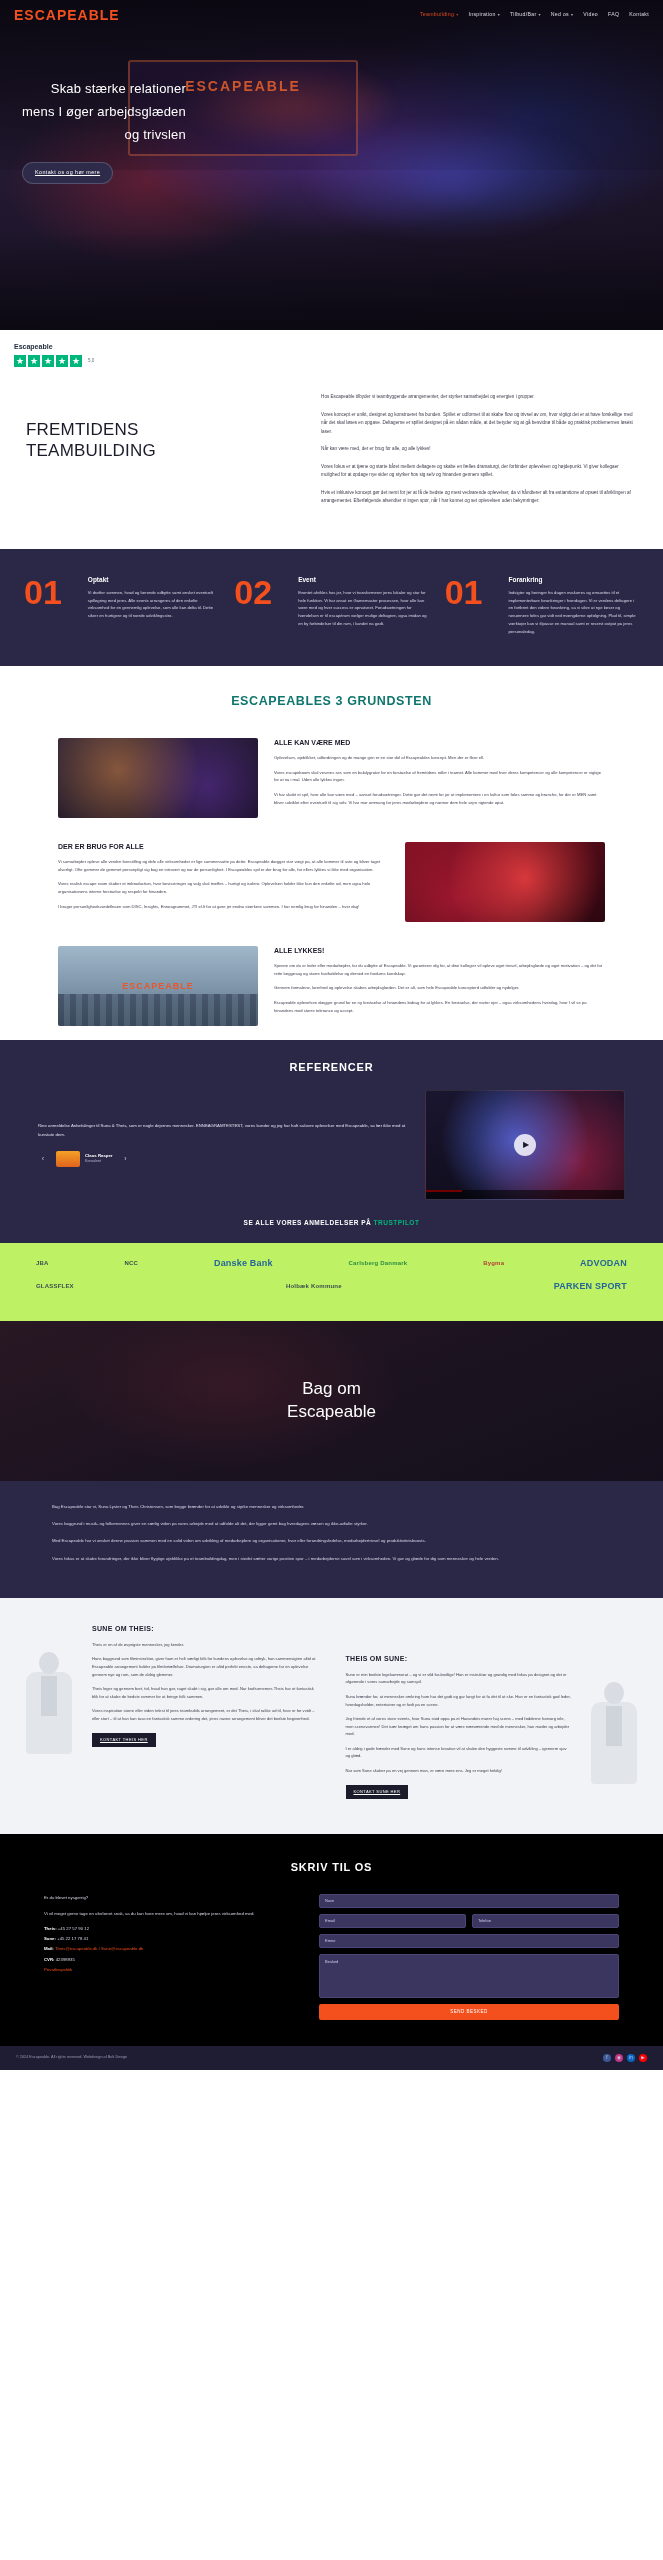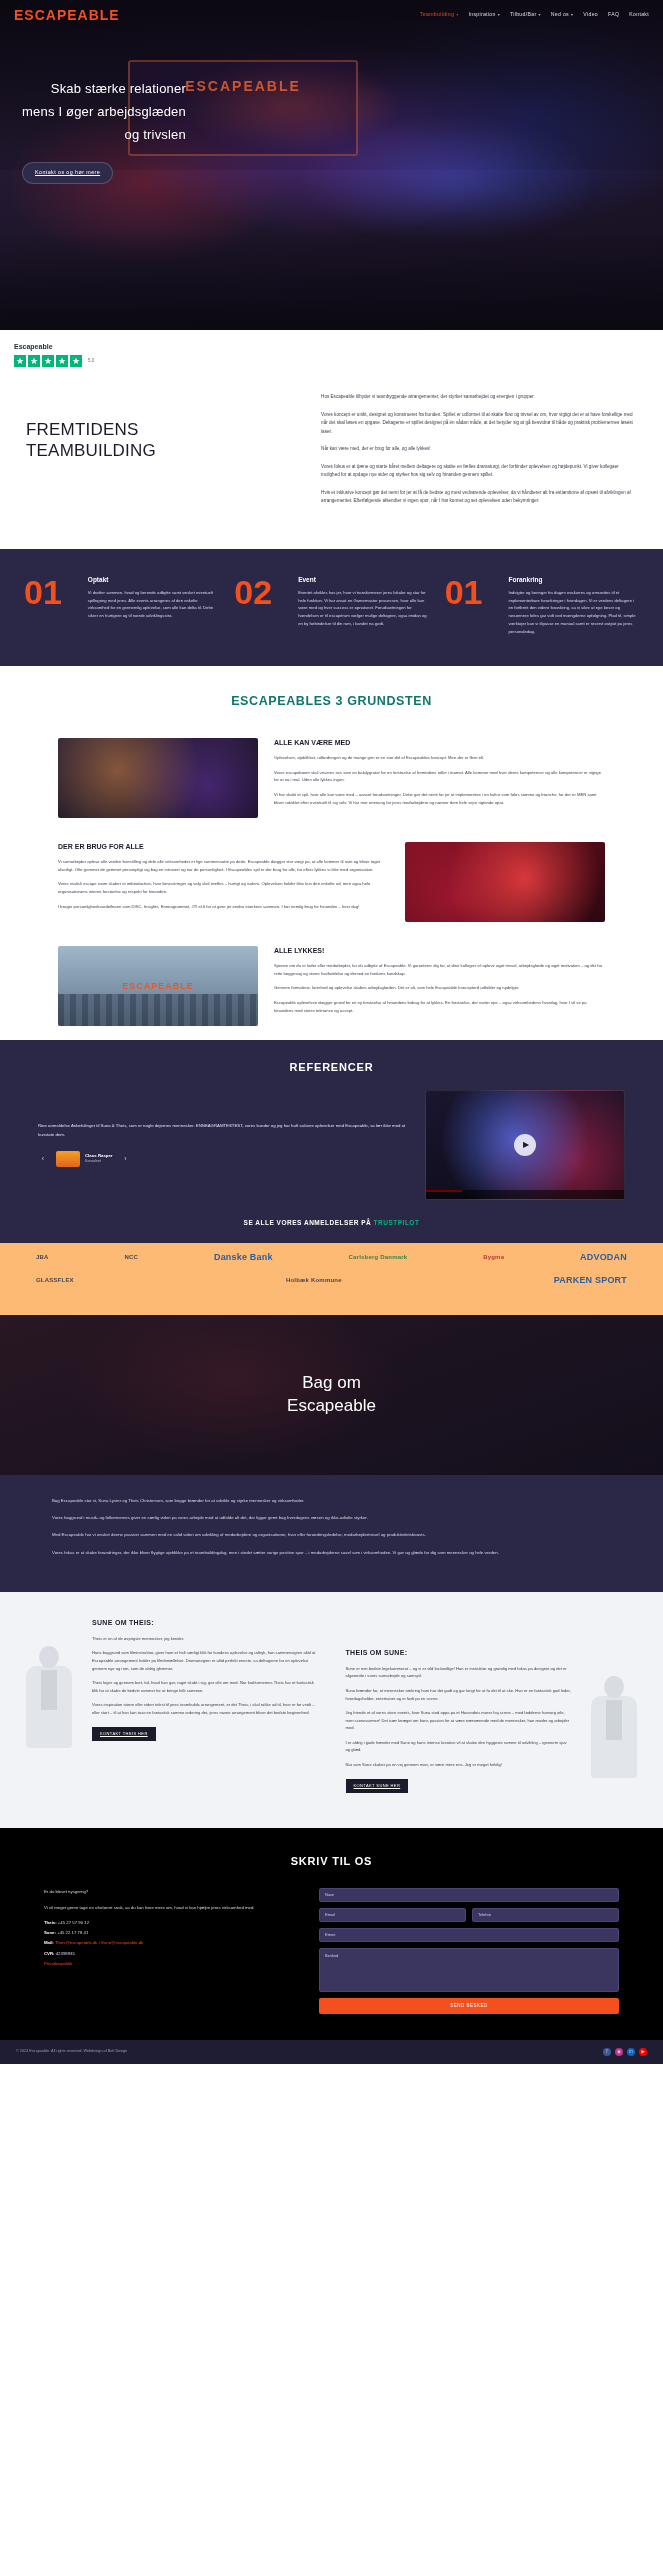--- a/index.html
+++ b/index.html
@@ -134,21 +134,21 @@
   }
   .video .play { position:absolute; left:50%; top:50%; transform:translate(-50%,-50%);
     width:22px; height:22px; border-radius:50%; background:rgba(255,255,255,.82);
     display:flex; align-items:center; justify-content:center; color:#1b1b2b; font-size:8px; padding-left:2px; }
   .video .ytbar { position:absolute; left:0; right:0; bottom:0; height:9px; background:rgba(0,0,0,.55); }
   .video .ytprog { position:absolute; left:0; bottom:7px; height:1.5px; width:18%; background:#ff0000; }
   .trustline { text-align:center; margin-top:18px; font-size:6.5px; font-weight:bold; letter-spacing:.5px; }
   .trustline .tp { color:#00b67a; }
 
   
-  .logos { background:#fdba74; padding:8px 36px 18px 36px; }
+  .logos { background:#bef264; padding:14px 36px 18px 36px; }
   .logo-row { display:flex; align-items:center; justify-content:space-between; gap:10px; margin-bottom:10px; }
   .logo-item { font-size:6px; color:#1d2a4a; font-weight:bold; text-align:center; opacity:.85; letter-spacing:.2px; }
   .logo-item.blue { color:#0b4da2; font-size:9px; }
   .logo-item.green { color:#0f7a3d; }
   .logo-item.red { color:#b3202c; }
 
   
   .bagom {
     height:160px; position:relative; overflow:hidden;
     background:

